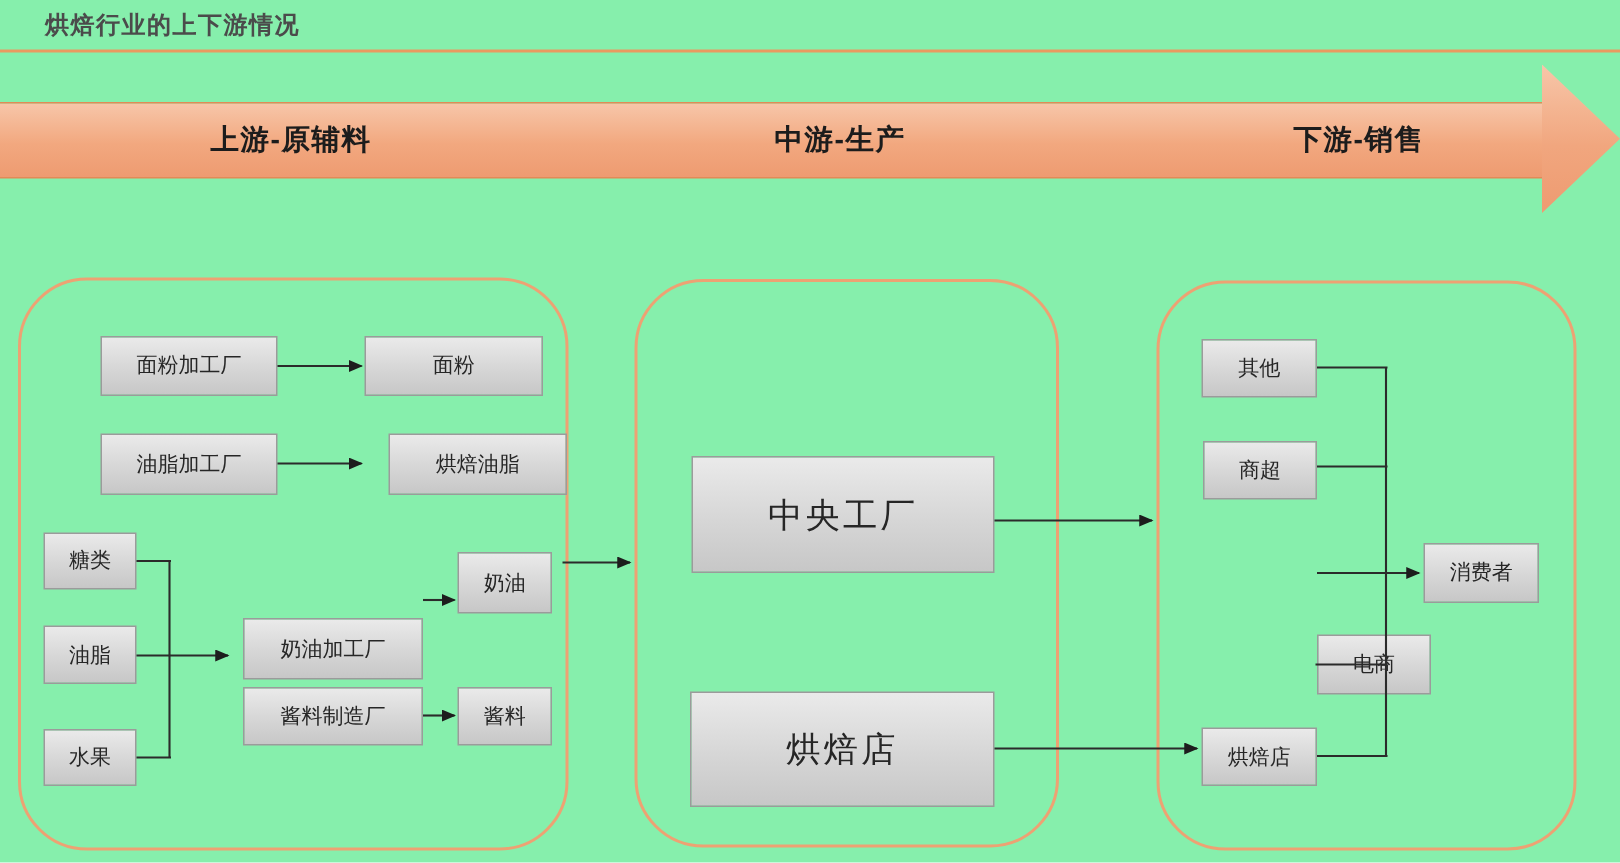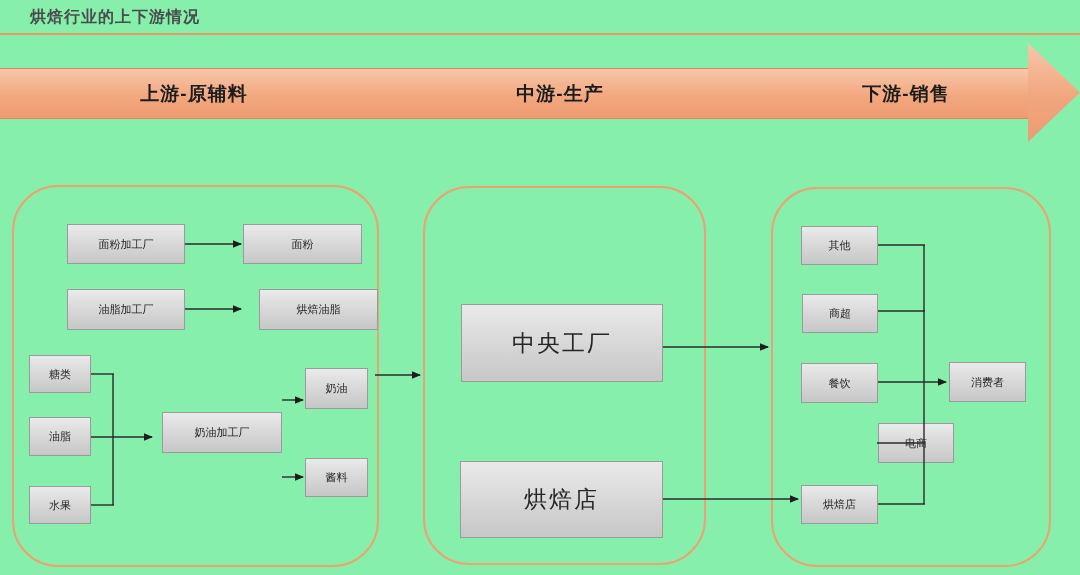--- a/index.html
+++ b/index.html
@@ -19,21 +19,21 @@
     -webkit-clip-path:polygon(0 0,100% 50%,0 100%);clip-path:polygon(0 0,100% 50%,0 100%);}
   .banner-label{position:absolute;top:0;height:49px;line-height:49px;transform:translateX(-50%);
     font-size:19px;font-weight:bold;color:#1c1c1c;letter-spacing:1px;white-space:nowrap;}
 
   
   .container{position:absolute;border:2px solid #eda273;border-radius:46px;background:transparent;}
 
   
   .node{position:absolute;display:flex;align-items:center;justify-content:center;
     background:linear-gradient(180deg,#eaeaea 0%,#d6d6d6 55%,#c7c7c7 100%);
-    border:1px solid #9b9b9b;color:#262626;font-size:11px;white-space:nowrap;
+    border:1px solid #9b9b9b;color:#262626;font-size:14px;white-space:nowrap;
     box-sizing:border-box;}
   .node.big{font-size:23px;letter-spacing:2px;}
 
   .connector-layer{position:absolute;left:0;top:0;width:1080px;height:575px;pointer-events:none;}
 </style>
 </head>
 <body>
 
 <div class="stage">
 
@@ -53,28 +53,28 @@
 
   <div class="node" style="left:67px;top:224px;width:118px;height:40px;">面粉加工厂</div>
   <div class="node" style="left:243px;top:224px;width:119px;height:40px;">面粉</div>
   <div class="node" style="left:67px;top:289px;width:118px;height:41px;">油脂加工厂</div>
   <div class="node" style="left:243px;top:289px;width:119px;height:41px;margin-left:16px;">烘焙油脂</div>
   <div class="node" style="left:29px;top:355px;width:62px;height:38px;">糖类</div>
   <div class="node" style="left:29px;top:417px;width:62px;height:39px;">油脂</div>
   <div class="node" style="left:29px;top:486px;width:62px;height:38px;">水果</div>
   <div class="node" style="left:162px;top:364px;width:120px;height:41px;margin-top:48px;">奶油加工厂</div>
   <div class="node" style="left:305px;top:368px;width:63px;height:41px;">奶油</div>
+  <div class="node" style="left:162px;top:458px;width:120px;height:39px;">酱料制造厂</div>
   <div class="node" style="left:305px;top:458px;width:63px;height:39px;">酱料</div>
 
   <div class="node big" style="left:461px;top:304px;width:202px;height:78px;">中央工厂</div>
   <div class="node big" style="left:460px;top:461px;width:203px;height:77px;">烘焙店</div>
 
   <div class="node" style="left:801px;top:226px;width:77px;height:39px;">其他</div>
   <div class="node" style="left:802px;top:294px;width:76px;height:39px;">商超</div>
-  <div class="node" style="left:801px;top:363px;width:77px;height:40px;">餐饮</div>
   <div class="node" style="left:842px;top:423px;width:76px;height:40px;margin-left:36px;">电商</div>
   <div class="node" style="left:801px;top:485px;width:77px;height:39px;">烘焙店</div>
   <div class="node" style="left:949px;top:362px;width:77px;height:40px;">消费者</div>
 
   <svg class="connector-layer" width="1080" height="575" viewBox="0 0 1080 575">
     <defs>
       <marker id="ah" markerWidth="10" markerHeight="9" refX="8.5" refY="4" orient="auto" markerUnits="userSpaceOnUse">
         <path d="M0,0 L9.5,4 L0,8 z" fill="#1d1d1d"></path>
       </marker>
     </defs>

